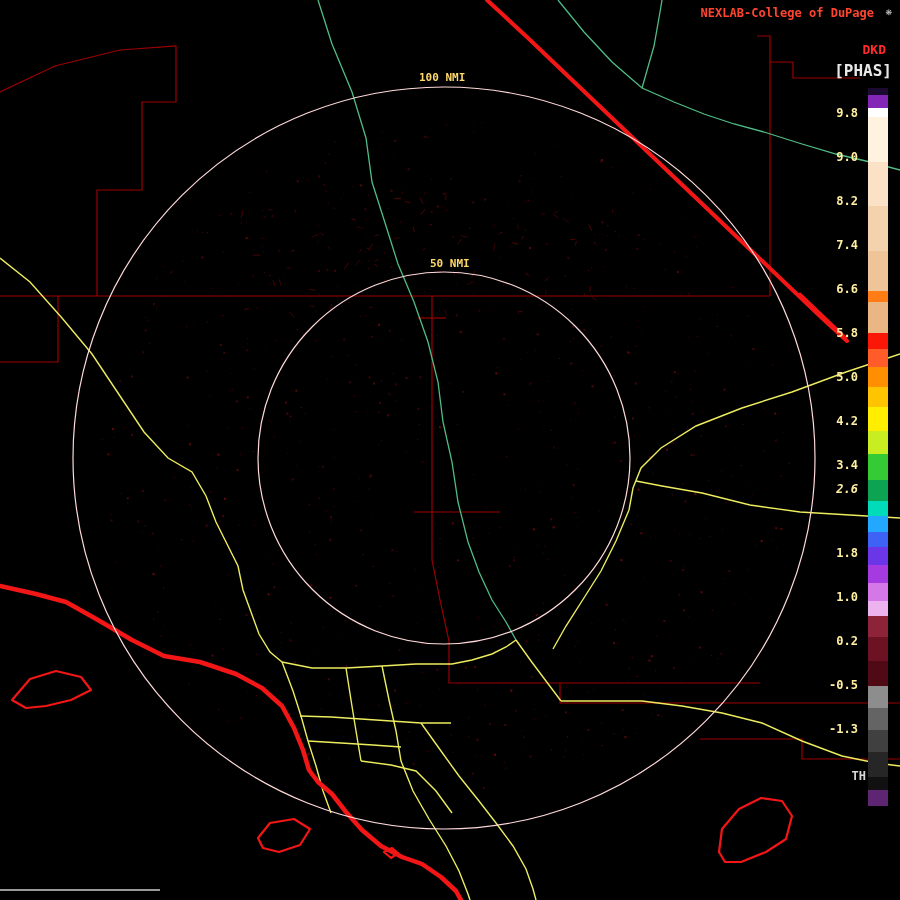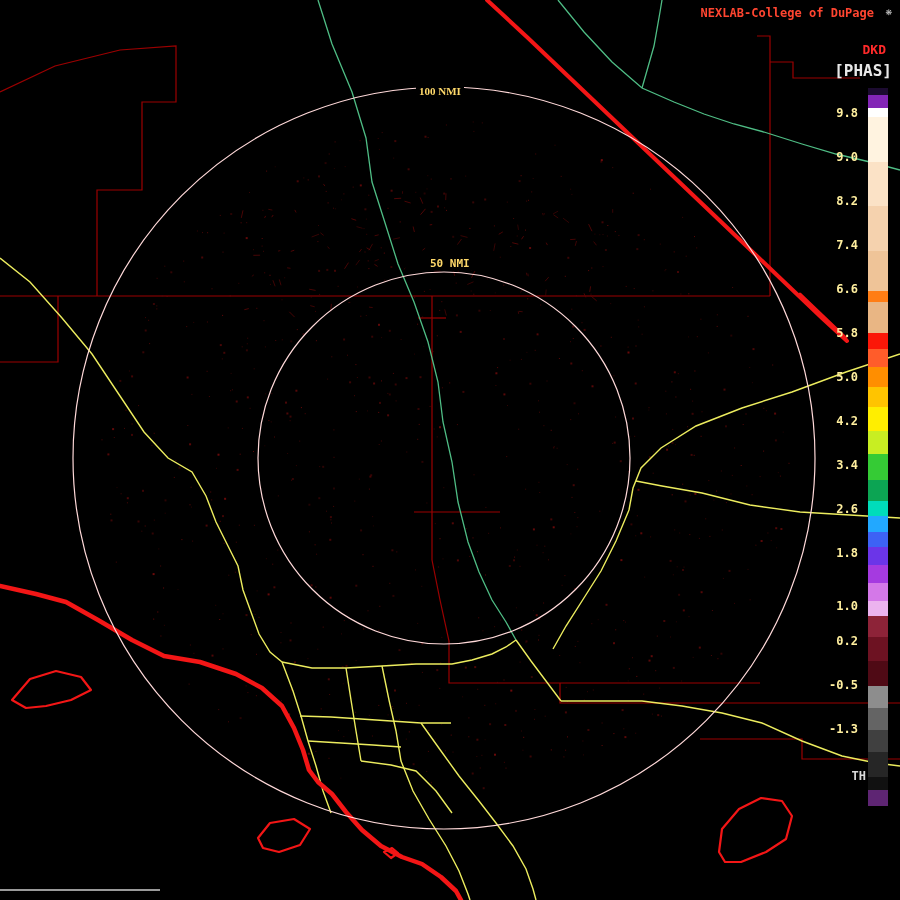--- a/index.html
+++ b/index.html
@@ -18,21 +18,21 @@
     position:absolute;top:88px;right:12px;width:20px;height:718px;
     display:flex;flex-direction:column;
   }
   .colorbar .seg{width:100%;}
   .ticks-layer{position:absolute;top:0;left:0;width:900px;height:900px;pointer-events:none;}
   .tick{position:absolute;right:42px;color:#ffef9f;font-size:12px;font-weight:bold;line-height:14px;}
   .ring-label{
     position:absolute;color:#ffd96a;font-size:11px;font-weight:bold;
     background:#000;padding:0 3px;line-height:13px;
   }
-  .ring-label.outer{top:85px;left:416px;font-family:Liberation Serif, serif;}
+  .ring-label.outer{top:71px;left:416px;}
   .ring-label.inner{top:257px;left:427px;}
   .statusbar{
     bottom:3px;left:163px;color:#aee8e4;font-size:13px;font-weight:bold;letter-spacing:0.5px;
   }
   .status-rule{position:absolute;bottom:9px;left:0;width:160px;height:2px;background:#9a9a9a;}
 </style>
 </head>
 <body>
 
 <div class="stage">
@@ -1025,23 +1025,23 @@
   <div class="ticks-layer">
       <div class="tick" style="top: 106px;">9.8</div>
       <div class="tick" style="top: 150px;">9.0</div>
       <div class="tick" style="top: 194px;">8.2</div>
       <div class="tick" style="top: 238px;">7.4</div>
       <div class="tick" style="top: 282px;">6.6</div>
       <div class="tick" style="top: 326px;">5.8</div>
       <div class="tick" style="top: 370px;">5.0</div>
       <div class="tick" style="top: 414px;">4.2</div>
       <div class="tick" style="top: 458px;">3.4</div>
-      <div class="tick" style="top: 502px;">2.6</div>
+      <div class="tick" style="top: 482px; font-style: italic;">2.6</div>
       <div class="tick" style="top: 546px;">1.8</div>
-      <div class="tick" style="top: 590px; margin-top: 9px;">1.0</div>
+      <div class="tick" style="top: 590px;">1.0</div>
       <div class="tick" style="top: 634px;">0.2</div>
       <div class="tick" style="top: 678px;">-0.5</div>
       <div class="tick" style="top: 722px;">-1.3</div>
     </div>
   <div class="overlay th-label">TH</div>
 
   <div class="status-rule"></div>
 </div>
 
 </body></html>

